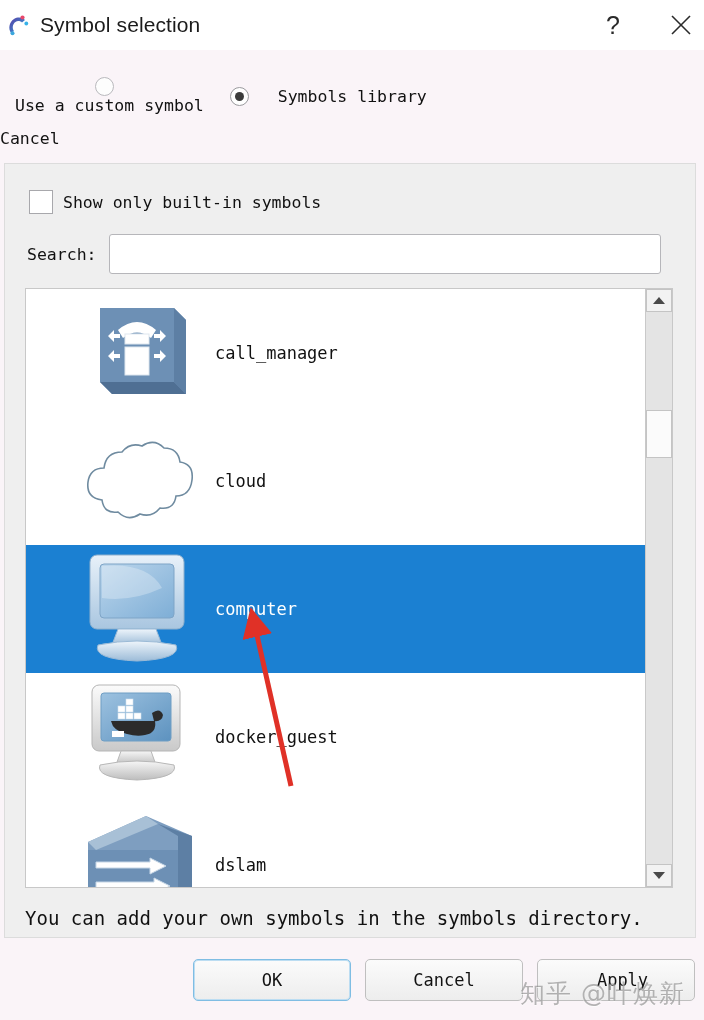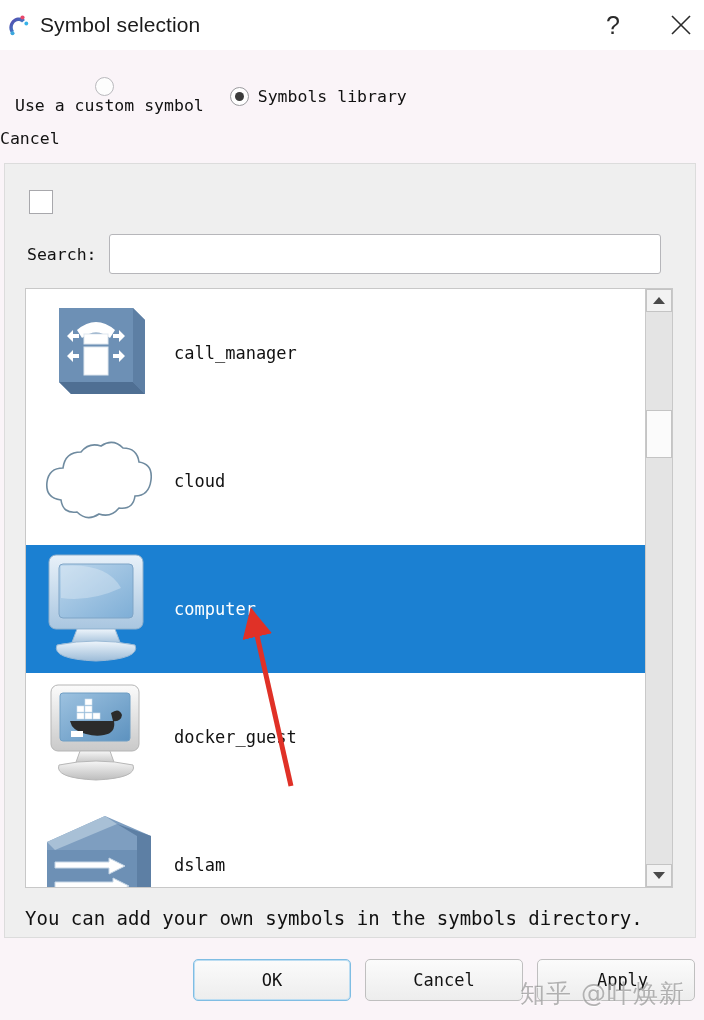--- a/index.html
+++ b/index.html
@@ -51,21 +51,21 @@
   }
   .radio.checked .dot{border:1px solid #9a9a9e;background:#ffffff;}
   .radio.checked .dot:after{
     content:"";position:absolute;left:4px;top:4px;width:9px;height:9px;
     border-radius:50%;background:#3c3c3c;
   }
   .radio .lbl{
     font-size:16.5px;color:#111;margin-left:9px;white-space:nowrap;
   }
   .radio-1{margin-left:6px;flex-direction:column;}
-  .radio-2{margin-left:26px;}
+  .radio-2{margin-left:26px;gap:20px;}
 
   
   .symbols-caption{
     position:absolute;left:0;top:129px;
     font-size:16.5px;color:#111;
   }
 
   
   .groupbox{
     position:absolute;left:4px;top:163px;width:692px;height:775px;
@@ -97,21 +97,21 @@
   .listwrap{
     position:absolute;left:20px;top:124px;width:648px;height:600px;
     background:#ffffff;border:1px solid #c8c8c8;box-sizing:border-box;
     display:flex;overflow:hidden;
   }
   .listview{
     flex:1 1 auto;position:relative;overflow:hidden;background:#ffffff;
   }
   .row{
     position:relative;display:flex;align-items:center;
-    height:128px;box-sizing:border-box;
+    height:128px;box-sizing:border-box;padding-left:41px;
   }
   .row.selected{background:#1b80d2;}
   .row .thumb{
     width:140px;height:128px;flex:0 0 auto;
     display:flex;align-items:center;justify-content:center;
     position:relative;
   }
   .row .name{
     font-size:17px;color:#111;margin-left:8px;white-space:nowrap;
   }
@@ -214,20 +214,21 @@
       <span class="lbl">Symbols library</span>
     </div>
   </div>
 
   <div class="symbols-caption">Cancel</div>
 
   <div class="groupbox">
 
     <div class="chk-row">
       <span class="chk-box"></span>
+      <span class="chk-lbl">Show only built-in symbols</span>
     </div>
 
     <div class="search-row">
       <span class="search-lbl">Search:</span>
       <input class="search-input" type="text" placeholder="" style="">
     </div>
 
     <div class="listwrap">
       <div class="listview">
 

